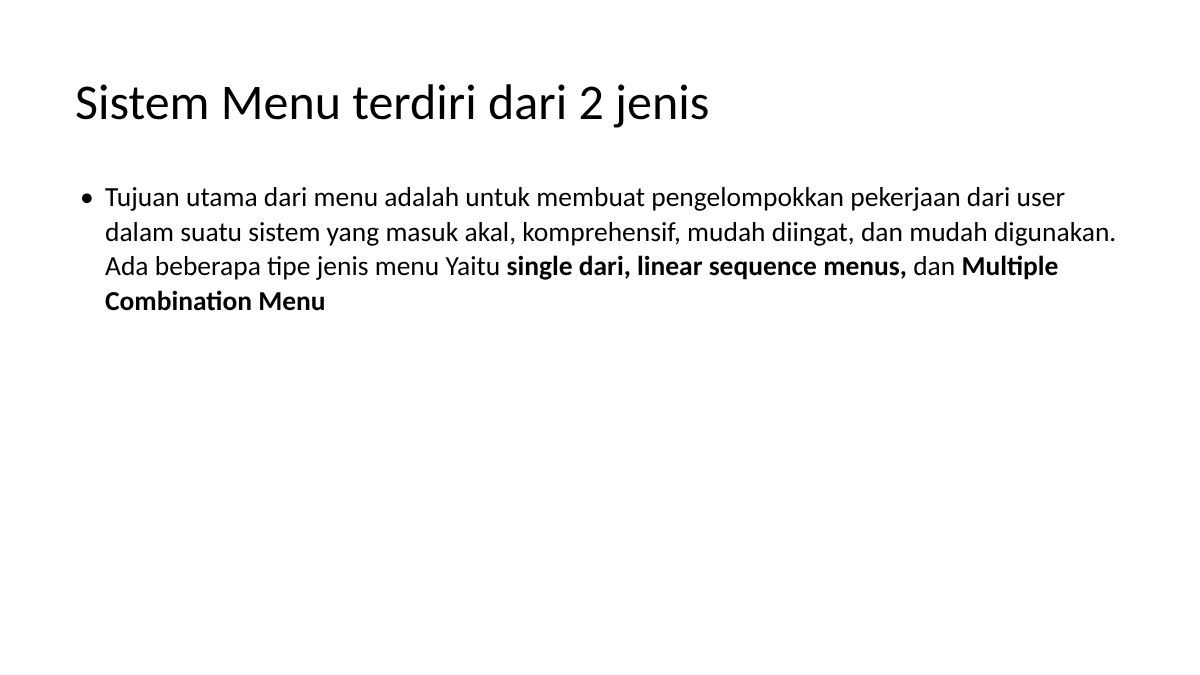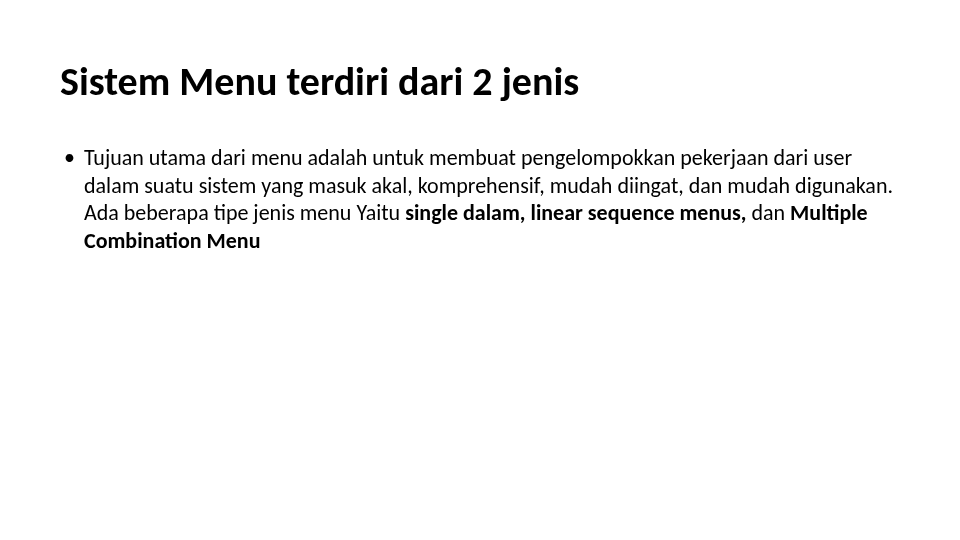--- a/index.html
+++ b/index.html
@@ -13,21 +13,21 @@
   }
   .slide {
     width: 960px;
     height: 540px;
     position: relative;
     box-sizing: border-box;
     padding: 60px 60px 0 60px;
   }
   .title {
     font-size: 40px;
-    font-weight: 700;
+    font-weight: 400;
     margin: 0 0 40px 0;
     line-height: 1.1;
   }
   .content {
     font-size: 22px;
     line-height: 1.25;
   }
   ul.bullet {
     list-style: none;
     margin: 0;
@@ -51,17 +51,17 @@
   }
 </style>
 </head>
 <body>
 
 <div class="slide">
   <h1 class="title">Sistem Menu terdiri dari 2 jenis</h1>
   <div class="content">
     <ul class="bullet">
       <li>
-        <span>Tujuan utama dari menu adalah untuk membuat pengelompokkan pekerjaan dari user dalam suatu sistem yang masuk akal, komprehensif, mudah diingat, dan mudah digunakan. Ada beberapa tipe jenis menu Yaitu </span><span class="bold">single dalam, linear sequence menus, </span><span>dan </span><span class="bold">Multiple Combination Menu</span>
+        <span>Tujuan utama dari menu adalah untuk membuat pengelompokkan pekerjaan dari user dalam suatu sistem yang masuk akal, komprehensif, mudah diingat, dan mudah digunakan. Ada beberapa tipe jenis menu Yaitu </span><span class="bold">single dari, linear sequence menus, </span><span>dan </span><span class="bold">Multiple Combination Menu</span>
       </li>
     </ul>
   </div>
 </div>
 
 </body></html>

